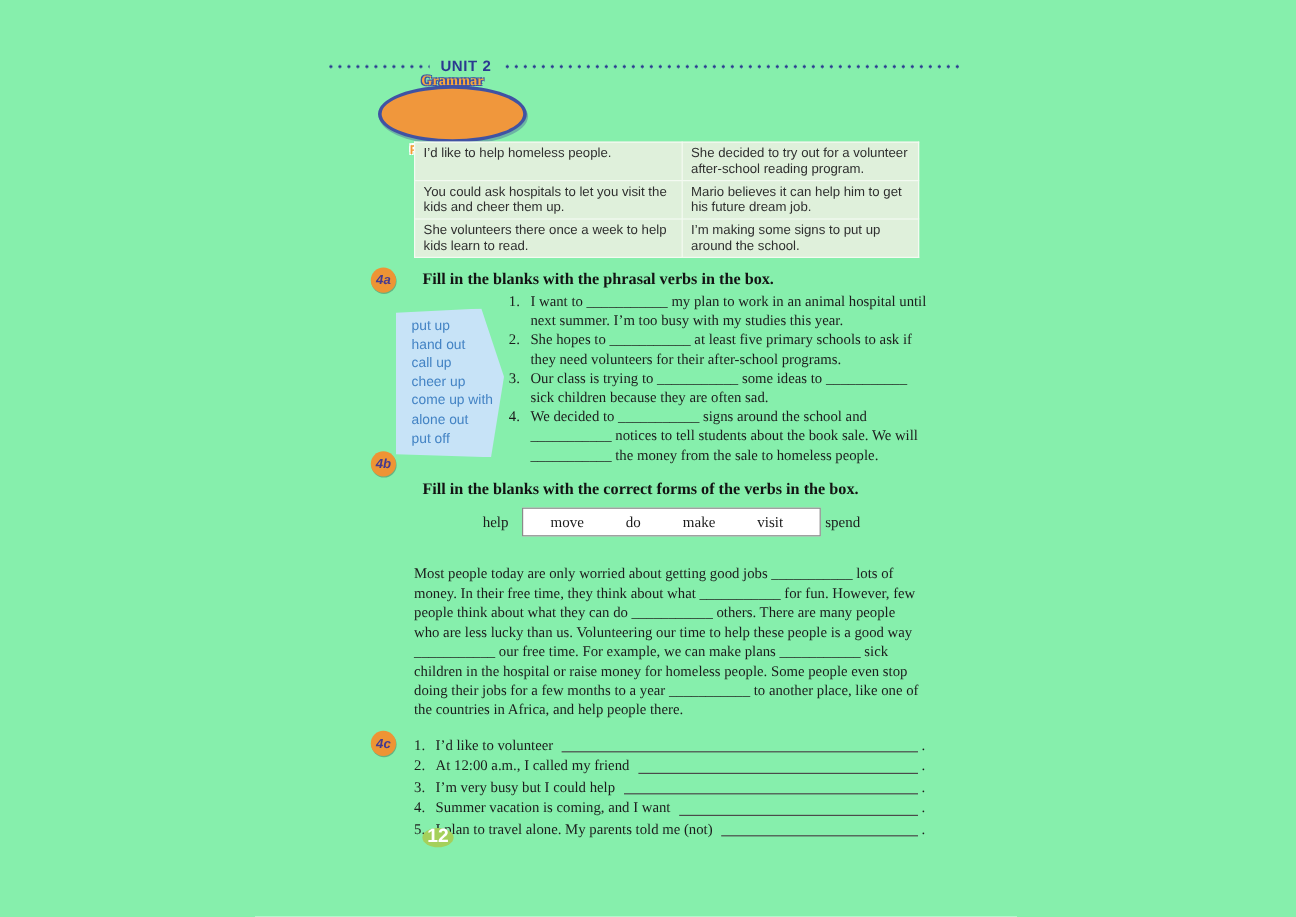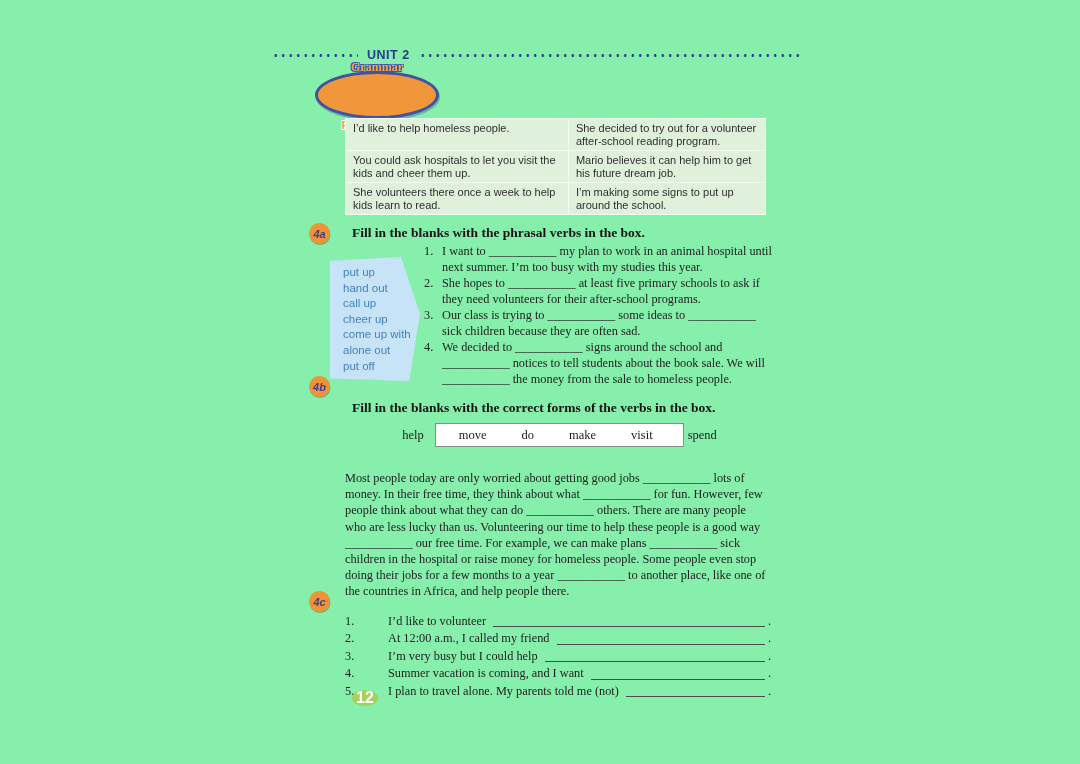--- a/index.html
+++ b/index.html
@@ -102,21 +102,21 @@
     font-size:12.3px; line-height:16.2px; color:#1c1c1c; text-align:left;margin-top:20px;
   }
 
   
   .list-4c {
     position:absolute; left:345px; top:613px; width:426px;
     font-size:12.3px; line-height:17.4px; color:#1c1c1c;
   }
   .li4c { display:flex; align-items:baseline; }
   .li4c .num { width:18px; flex:none; }
-  .li4c .txt { flex:none; white-space:nowrap;margin-left:25px; }
+  .li4c .txt { flex:none; white-space:nowrap; }
   .li4c .blank {
     flex:1; border-bottom:1px solid #4a4a4a; margin:0 3px 3px 7px; align-self:flex-end;
   }
   .li4c .tail { flex:none; }
 
   
   .page-num {
     position:absolute; left:352px; top:690px; width:26px; height:16px;
     background:#a5d05b; border-radius:50%;
     display:flex; align-items:center; justify-content:center;
@@ -199,21 +199,21 @@
     <span>help</span>
     <span>move</span>
     <span>do</span>
     <span>make</span>
     <span>visit</span>
     <span>spend</span>
   </div>
 
   <div class="para-4b">Most people today are only worried about getting good jobs ___________ lots of money. In their free time, they think about what ___________ for fun. However, few people think about what they can do ___________ others. There are many people who are less lucky than us. Volunteering our time to help these people is a good way ___________ our free time. For example, we can make plans ___________ sick children in the hospital or raise money for homeless people. Some people even stop doing their jobs for a few months to a year ___________ to another place, like one of the countries in Africa, and help people there.</div>
 
-  <div class="sec-badge" style="left:309px; top:591px;">
+  <div class="sec-badge" style="left:309px; top:609px;">
     <span>4c</span>
   </div>
 
   <div class="list-4c">
     <div class="li4c">
       <span class="num">1.</span>
       <span class="txt">I’d like to volunteer</span>
       <span class="blank"></span>
       <span class="tail">.</span>
     </div>

